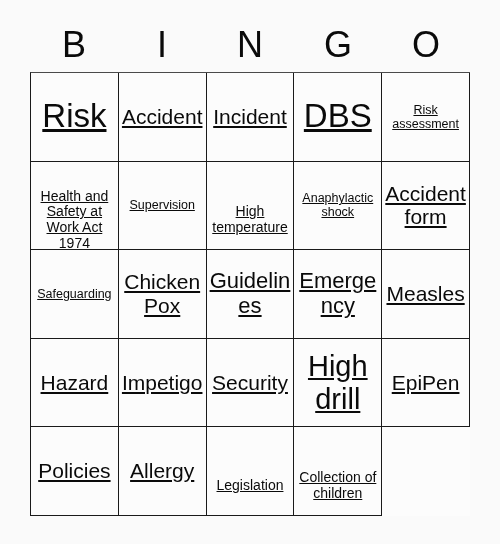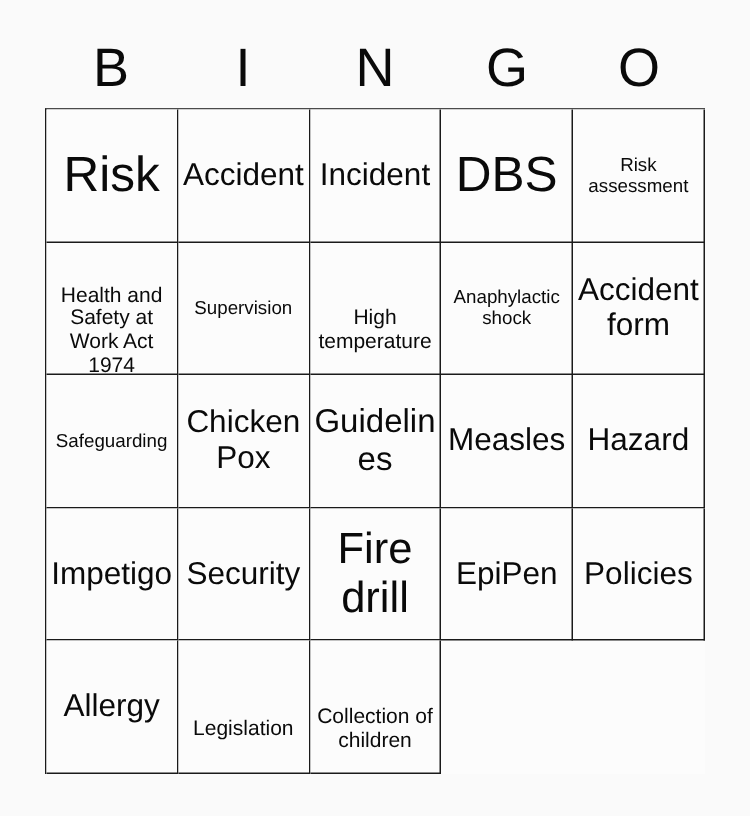--- a/index.html
+++ b/index.html
@@ -70,20 +70,21 @@
     overflow: hidden;
     background: #fcfcfc;
   }
 
   .bingo-cell-text {
     display: block;
     width: 100%;
     line-height: 1.12;
     color: #0a0a0a;
     word-wrap: break-word;
+    text-decoration: underline;
   }
 
   
   .sz-xl  { font-size: 33px; }
   .sz-lg  { font-size: 29px; }
   .sz-md  { font-size: 21px; }
   .sz-sm  { font-size: 22px; }
   .sz-xs  { font-size: 14px; margin-top: 29px; }
   .sz-xxs { font-size: 12.5px; }
 </style>
@@ -134,33 +135,36 @@
       <div class="bingo-cell">
         <span class="bingo-cell-text sz-xxs">Safeguarding</span>
       </div>
       <div class="bingo-cell">
         <span class="bingo-cell-text sz-md">Chicken Pox</span>
       </div>
       <div class="bingo-cell">
         <span class="bingo-cell-text sz-sm">Guidelines</span>
       </div>
       <div class="bingo-cell">
+        <span class="bingo-cell-text sz-sm">Emergency</span>
+      </div>
+      <div class="bingo-cell">
         <span class="bingo-cell-text sz-md">Measles</span>
       </div>
       <div class="bingo-cell">
         <span class="bingo-cell-text sz-md">Hazard</span>
       </div>
       <div class="bingo-cell">
         <span class="bingo-cell-text sz-md">Impetigo</span>
       </div>
       <div class="bingo-cell">
         <span class="bingo-cell-text sz-md">Security</span>
       </div>
       <div class="bingo-cell">
-        <span class="bingo-cell-text sz-lg">Fire drill</span>
+        <span class="bingo-cell-text sz-lg">High drill</span>
       </div>
       <div class="bingo-cell">
         <span class="bingo-cell-text sz-md">EpiPen</span>
       </div>
       <div class="bingo-cell">
         <span class="bingo-cell-text sz-md">Policies</span>
       </div>
       <div class="bingo-cell">
         <span class="bingo-cell-text sz-md">Allergy</span>
       </div>

